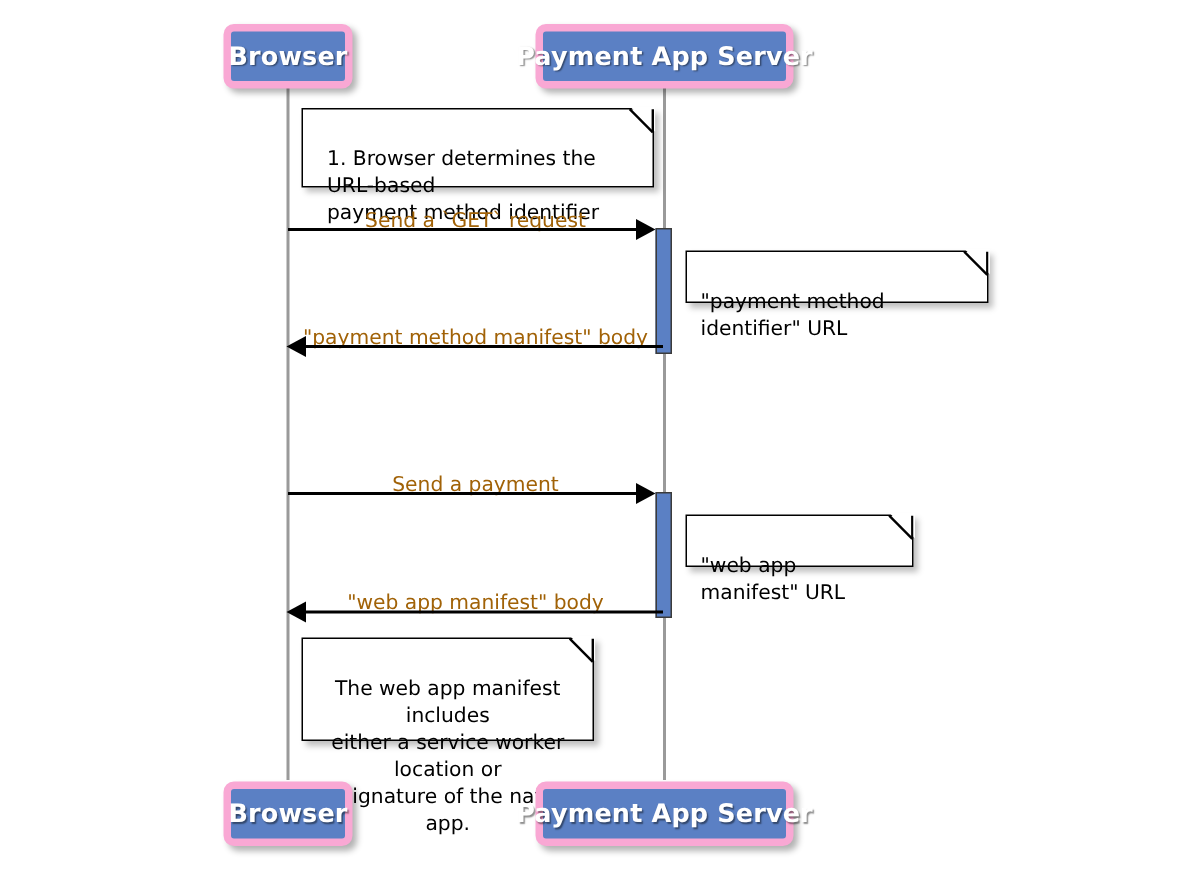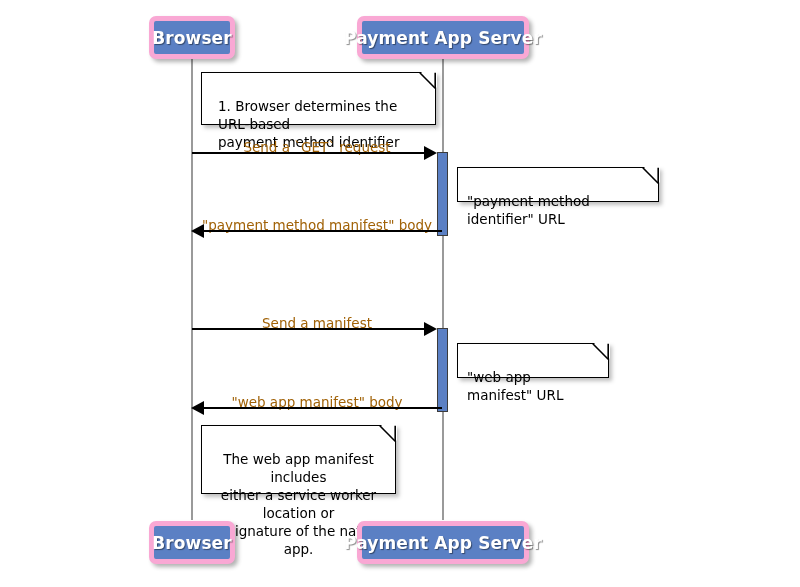--- a/index.html
+++ b/index.html
@@ -157,21 +157,21 @@
     </svg>
   </div>
 
   <div class="msg-label" style="left:192px; top:217px; width:250px;">"payment method manifest" body</div>
   <div class="msg-line" style="left:204px; top:230px; width:238px;"></div>
   <div class="msg-head left" style="left:191px; top:224px;"></div>
 
 
   <div class="activation" style="left:437px; top:328px; height:84px;"></div>
 
-  <div class="msg-label" style="left:192px; top:315px; width:250px;">Send a manifest</div>
+  <div class="msg-label" style="left:192px; top:315px; width:250px;">Send a payment</div>
   <div class="msg-line" style="left:192px; top:328px; width:237px;"></div>
   <div class="msg-head right" style="left:424px; top:322px;"></div>
 
   <div class="note" style="left:457px; top:343px; width:152px; height:35px;">
     <span class="note-text">"web app manifest" URL</span>
     <span class="fold-cover"></span>
     <svg class="fold-line" viewBox="0 0 17 17">
       <path d="M0.8,0.8 L16.2,16.2" stroke="#000000" stroke-width="1.6" fill="none"></path>
       <path d="M16.2,0.8 L16.2,16.2" stroke="#000000" stroke-width="1.6" fill="none"></path>
     </svg>

